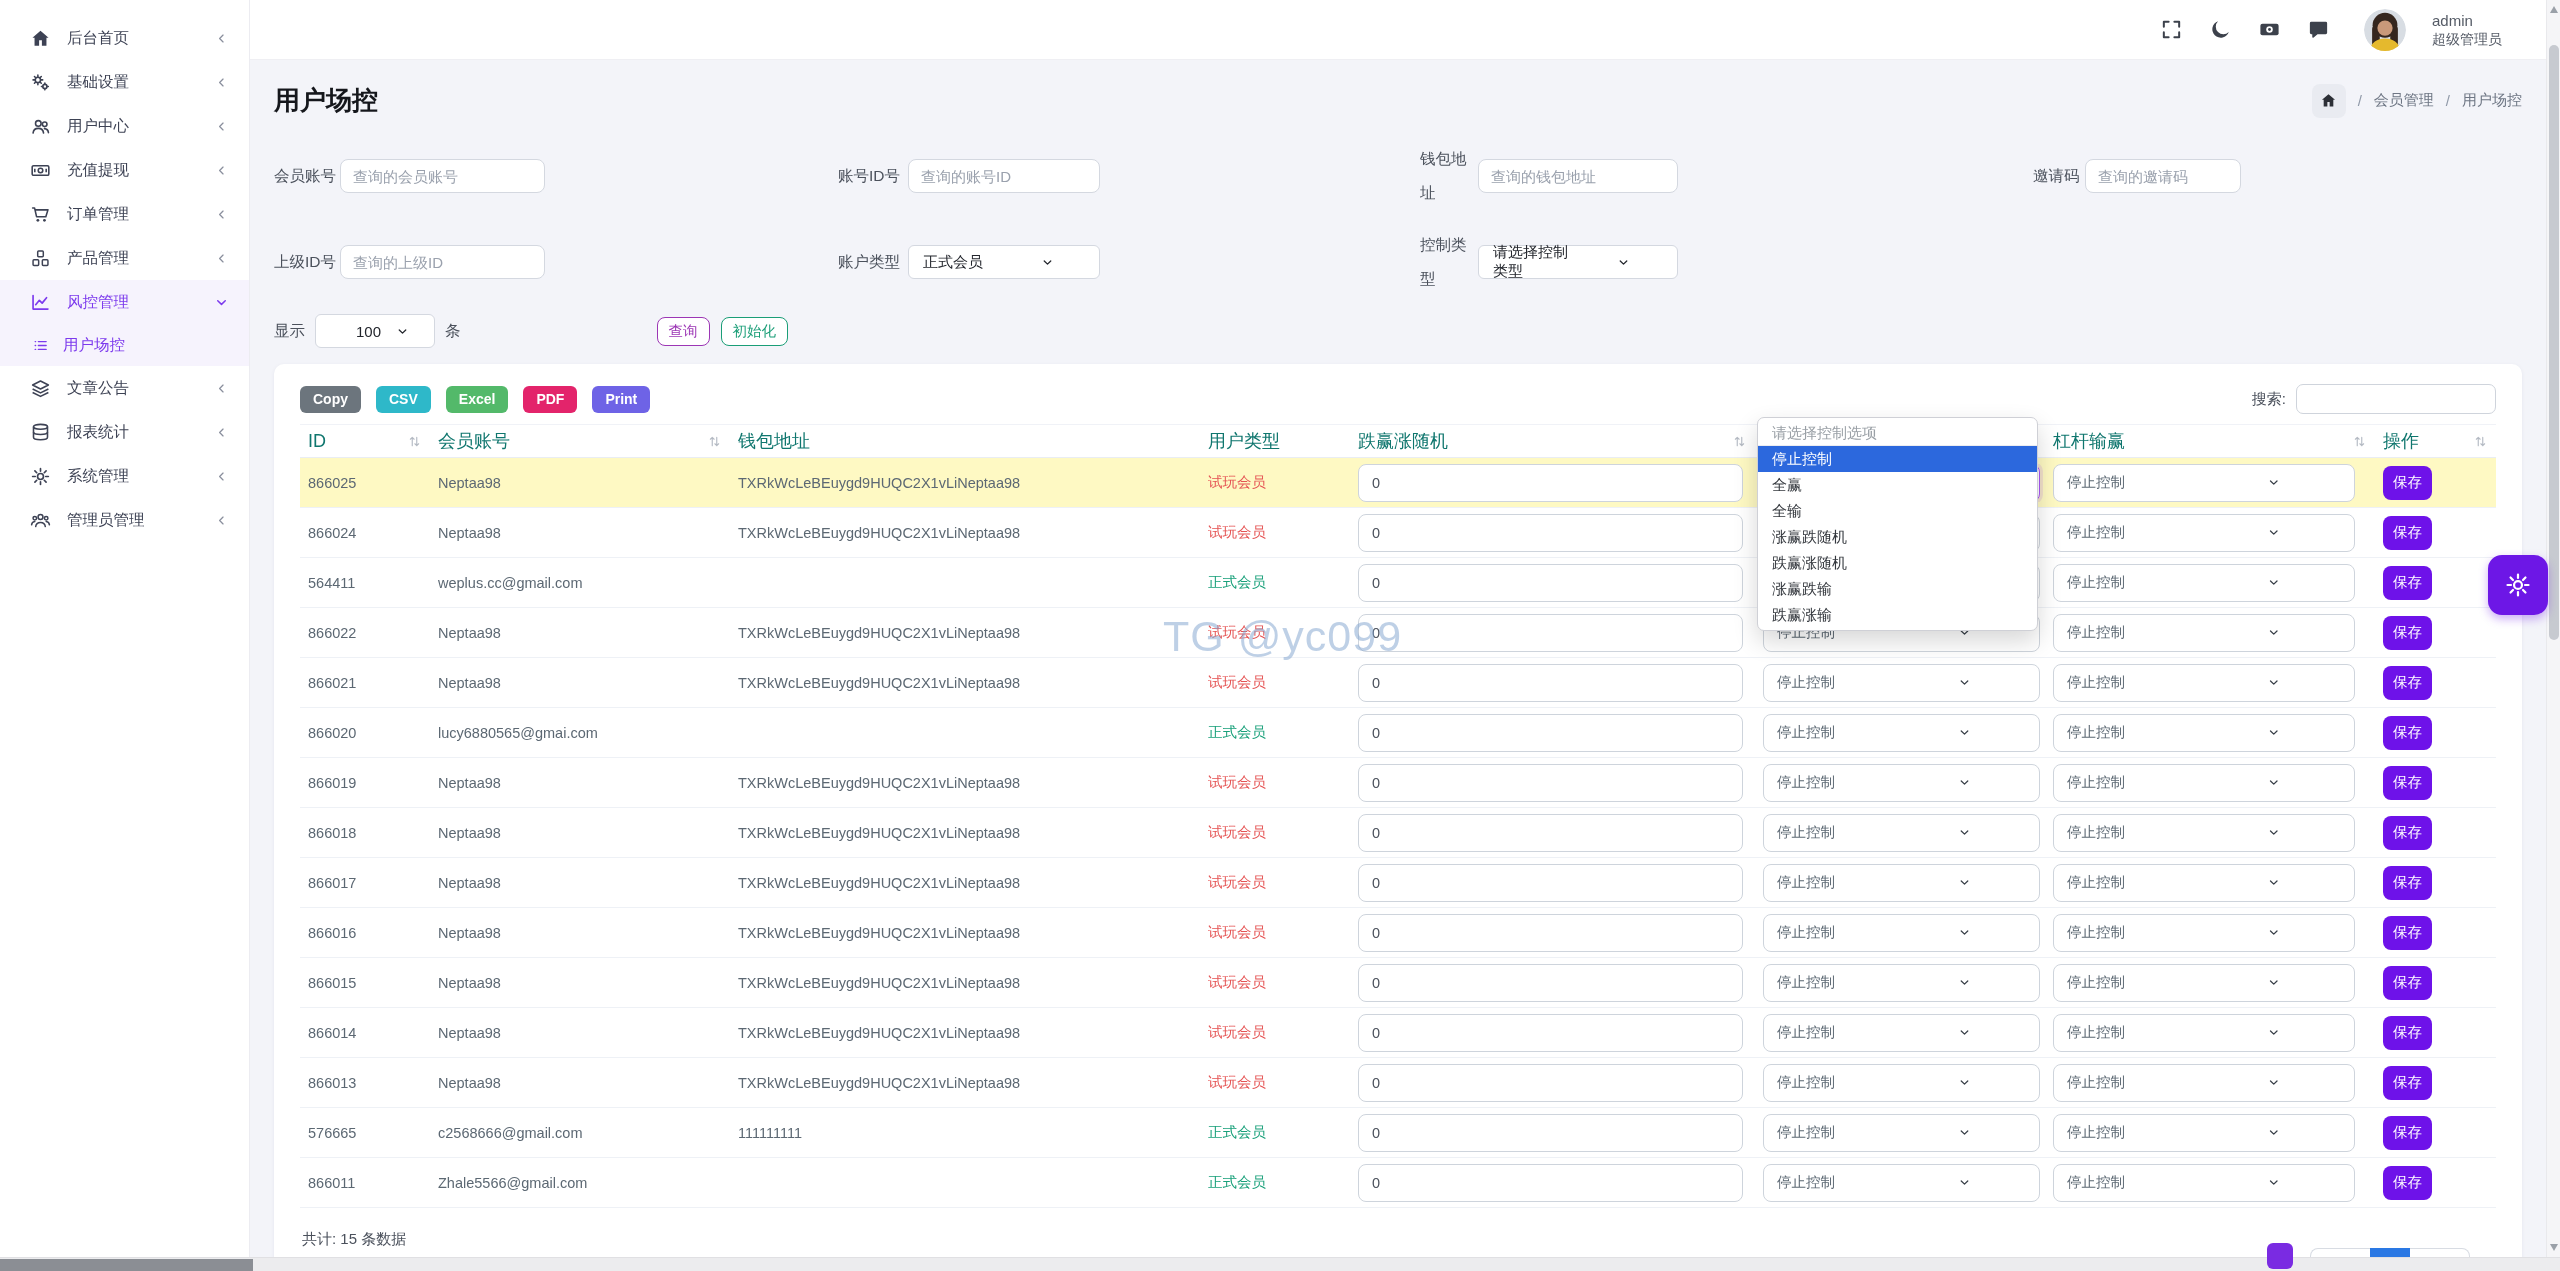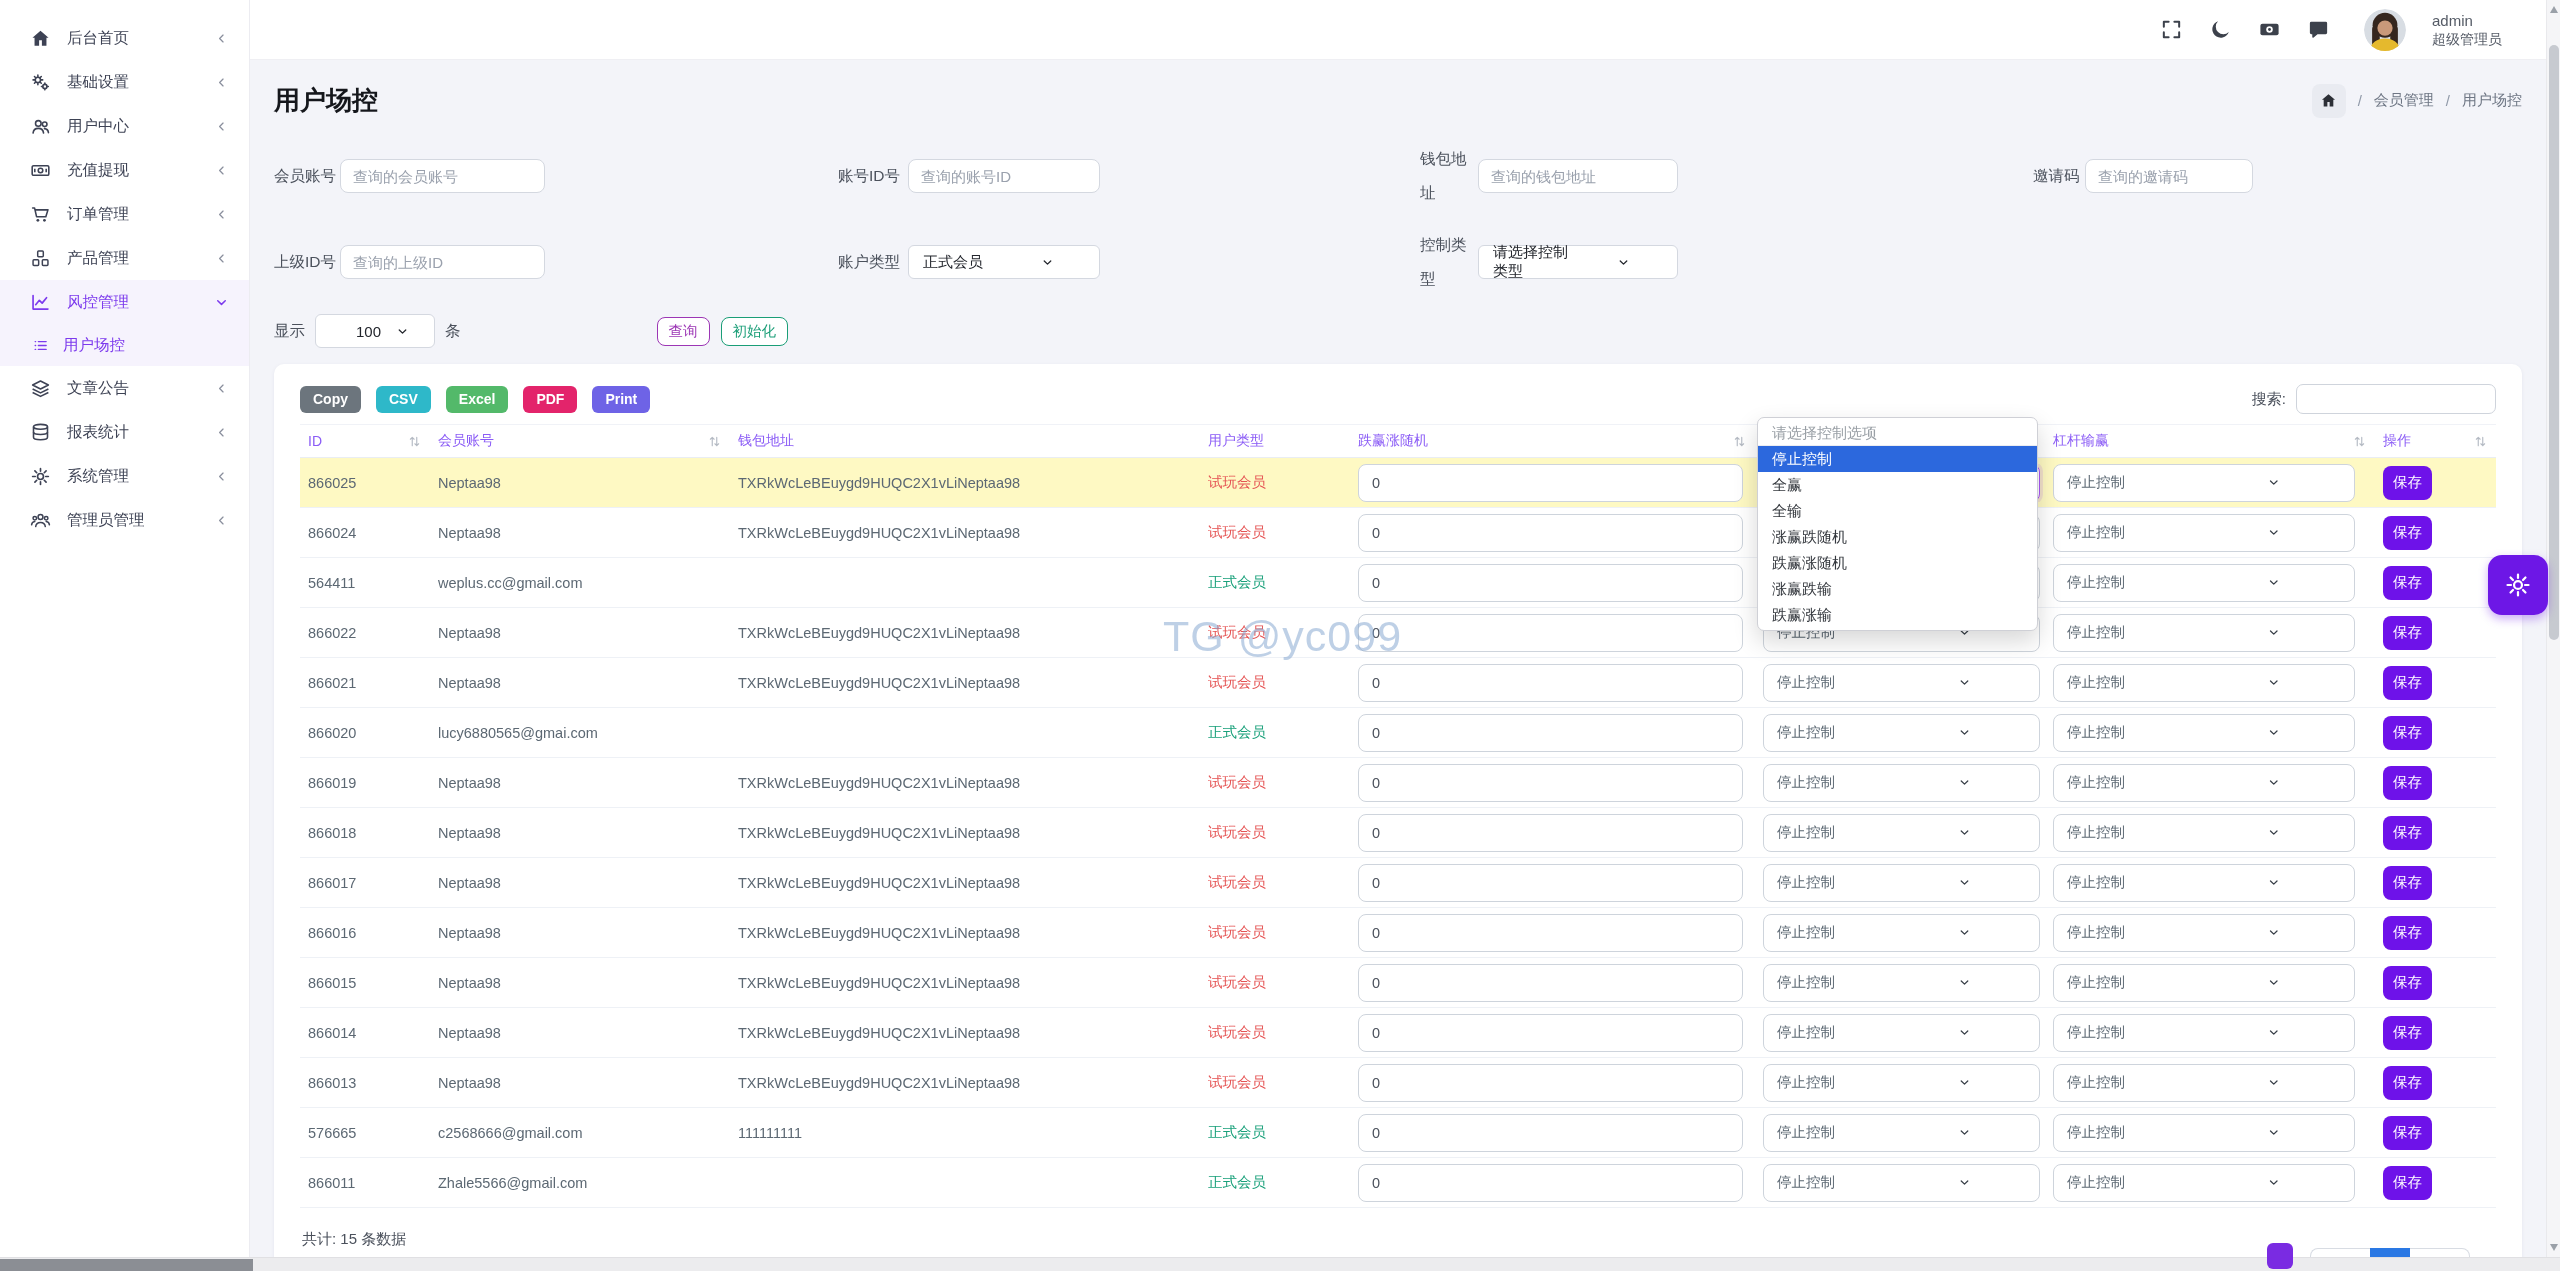--- a/index.html
+++ b/index.html
@@ -46,21 +46,21 @@
   .crumb-home .ic { width:17px; height:17px; color:#2c2f36; }
   .crumb-sep { color:#9099a8; font-size:15px; }
   .crumb-item { color:#6e7684; font-size:15px; cursor:pointer; }
 
   
   .fgrid { display:grid; grid-template-columns:66px 498px 70px 512px 58px 555px 52px 1fr; row-gap:18px; margin-bottom:18px; align-items:center; }
   .ffield { display:contents; }
   .flab { font-size:15.5px; color:#4b515c; line-height:34px; }
   .finp { height:34px; border:1px solid #d4d8e0; border-radius:8px; background:#fff; padding:16px 12px; font-size:15px; color:#3f4254; font-family:inherit; }
   .finp::placeholder { color:#9aa1ad; }
-  .w1{width:205px;} .w2{width:192px;} .w3{width:200px;} .w4{width:168px;}
+  .w1{width:205px;} .w2{width:192px;} .w3{width:200px;} .w4{width:156px;}
   .fsel { height:34px; border:1px solid #d4d8e0; border-radius:6px; background:#fff; display:flex; align-items:center; padding:0 10px 0 14px; font-size:15px; color:#23262d; cursor:pointer; }
   .fsel span { flex:1; }
   .fsel .chev { width:13px; height:13px; color:#23262d; }
   .show-row { display:flex; align-items:center; margin-bottom:16px;text-align:right; }
   .show-lab, .show-unit { font-size:15.5px; color:#4b515c; }
   .show-sel { width:120px; margin:0 10px; padding-left:22px; }
   .btn-outline { height:29px; padding:0 11px; border-radius:8px; background:#fff; font-size:14.5px; display:inline-flex; align-items:center; cursor:pointer; }
   .btn-query { border:1px solid #9c36b5; color:#9c36b5; margin-left:196px; }
   .btn-reset { border:1px solid #1a9e77; color:#1a9e77; margin-left:11px; }
 
@@ -68,21 +68,21 @@
   .card { background:#fff; border-radius:10px; box-shadow:0 1px 4px rgba(30,40,80,.06); padding:20px 26px 16px 26px; position:relative; height:929px; }
   .card-top { display:flex; align-items:center; justify-content:space-between; margin-bottom:10px; }
   .exports { display:flex; gap:15px; }
   .exp-btn { height:27px; min-width:49px; padding:0 13px; border-radius:6px; color:#fff; font-size:14px; font-weight:600; display:inline-flex; align-items:center; justify-content:center; cursor:pointer; }
   .search-wrap { display:flex; align-items:center; gap:10px; }
   .search-lab { font-size:15px; color:#4b515c; }
   .search-inp { width:200px; height:30px; border:1px solid #cfd4dc; border-radius:7px; background:#fff; }
 
   .thead, .trow { display:grid; grid-template-columns:130px 300px 470px 150px 405px 290px 330px 1fr; align-items:center; }
   .thead { height:34px; border-top:1px solid #f0f2f7; border-bottom:1px solid #e9edf3; }
-  .th { font-size:14px; color:#8b5cf6; font-weight:500; padding:0 8px; display:flex; align-items:center; justify-content:space-between; }
+  .th { font-size:18px; color:#0f766e; font-weight:500; padding:0 8px; display:flex; align-items:center; justify-content:space-between; }
   .sort { width:15px; height:15px; color:#b4bac3; flex:0 0 auto; cursor:pointer; }
   .trow { height:50px; border-bottom:1px solid #eef1f6; }
   .trow.hl { background:#fef9c3; }
   .td { font-size:14.5px; color:#5c6873; padding:0 8px; white-space:nowrap; overflow:hidden; }
   .cell-inp { width:385px; height:38px; border:1px solid #ced4dc; border-radius:8px; background:#fff; padding:0 13px; font-size:14.5px; color:#4b515c; font-family:inherit; }
   .tsel { width:277px; height:38px; border:1px solid #ced4dc; border-radius:8px; background:#fff; display:flex; align-items:center; padding:0 12px 0 13px; font-size:14.5px; color:#5c6873; cursor:pointer; }
   .tsel span { flex:1; }
   .tsel .chev { width:13px; height:13px; color:#394049; }
   .tsel.wide { width:302px; }
   .tsel.focus { border:1.5px solid #a855f7; box-shadow:0 0 0 3px rgba(168,85,247,.14); }

